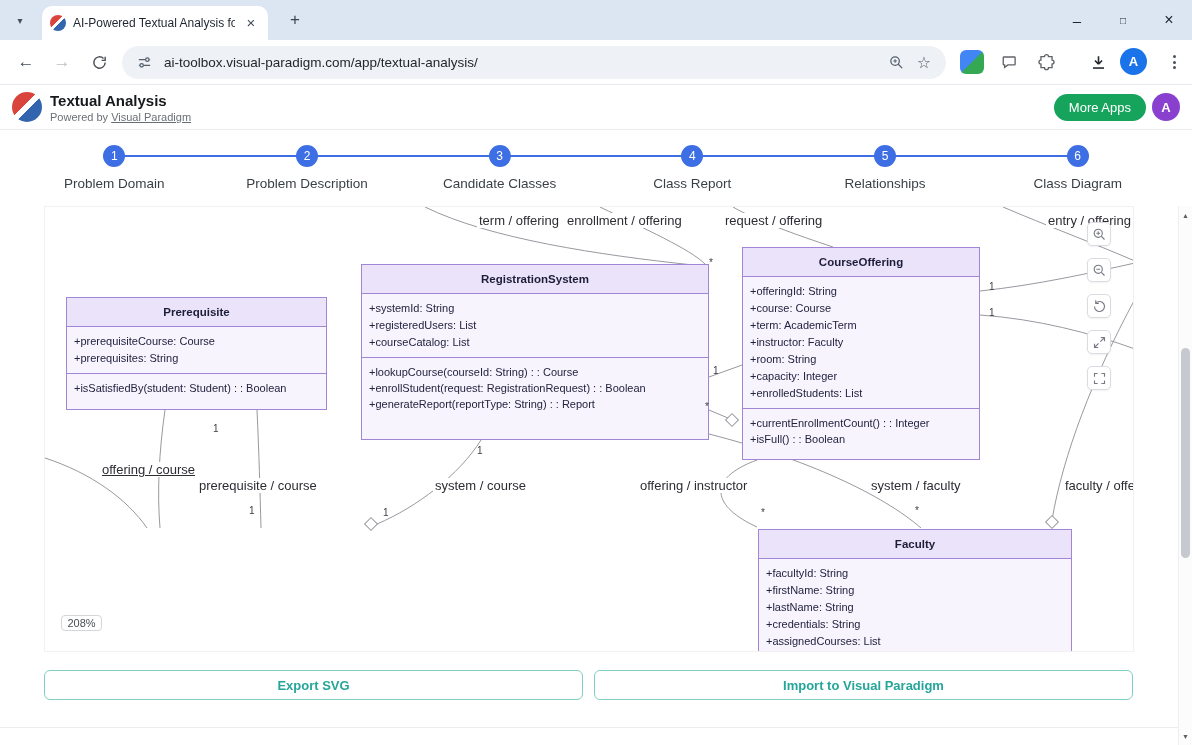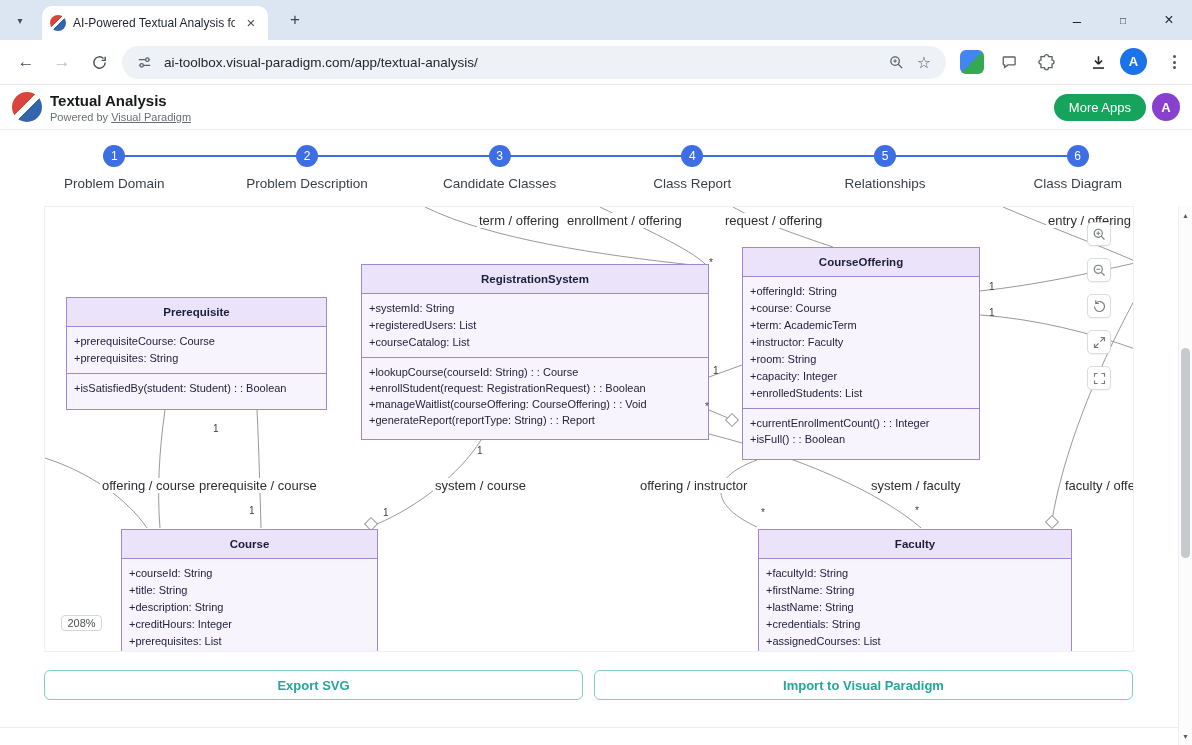--- a/index.html
+++ b/index.html
@@ -258,65 +258,54 @@
     <div class="uml-node" style="left: 316px; top: 57px; width: 348px; height: 176px;">
       <div class="uml-title">RegistrationSystem</div>
       <div class="uml-attrs">
         <div class="uml-row">+systemId: String</div>
         <div class="uml-row">+registeredUsers: List</div>
         <div class="uml-row">+courseCatalog: List</div>
       </div>
       <div class="uml-methods">
         <div class="uml-row">+lookupCourse(courseId: String) : : Course</div>
         <div class="uml-row">+enrollStudent(request: RegistrationRequest) : : Boolean</div>
-        <div class="uml-row">+manageWaitlist(courseOffering: CourseOffering) : : Void</div>
         <div class="uml-row">+generateReport(reportType: String) : : Report</div>
       </div>
     </div>
     <div class="uml-node" style="left: 697px; top: 40px; width: 238px; height: 213px;">
       <div class="uml-title">CourseOffering</div>
       <div class="uml-attrs">
         <div class="uml-row">+offeringId: String</div>
         <div class="uml-row">+course: Course</div>
         <div class="uml-row">+term: AcademicTerm</div>
         <div class="uml-row">+instructor: Faculty</div>
         <div class="uml-row">+room: String</div>
         <div class="uml-row">+capacity: Integer</div>
         <div class="uml-row">+enrolledStudents: List</div>
       </div>
       <div class="uml-methods">
         <div class="uml-row">+currentEnrollmentCount() : : Integer</div>
         <div class="uml-row">+isFull() : : Boolean</div>
       </div>
     </div>
-    <div class="uml-node" style="left: 76px; top: 322px; width: 257px; height: 150px;">
-      <div class="uml-title">Course</div>
-      <div class="uml-attrs">
-        <div class="uml-row">+courseId: String</div>
-        <div class="uml-row">+title: String</div>
-        <div class="uml-row">+description: String</div>
-        <div class="uml-row">+creditHours: Integer</div>
-        <div class="uml-row">+prerequisites: List</div>
-      </div>
-    </div>
     <div class="uml-node" style="left: 713px; top: 322px; width: 314px; height: 150px;">
       <div class="uml-title">Faculty</div>
       <div class="uml-attrs">
         <div class="uml-row">+facultyId: String</div>
         <div class="uml-row">+firstName: String</div>
         <div class="uml-row">+lastName: String</div>
         <div class="uml-row">+credentials: String</div>
         <div class="uml-row">+assignedCourses: List</div>
       </div>
     </div>
     <span class="edge-label" style="left: 432px; top: 6px;">term / offering</span>
     <span class="edge-label" style="left: 520px; top: 6px;">enrollment / offering</span>
     <span class="edge-label" style="left: 678px; top: 6px;">request / offering</span>
     <span class="edge-label" style="left: 1001px; top: 6px;">entry / offering</span>
-    <span class="edge-label" style="left: 55px; top: 271px;">offering / course</span>
+    <span class="edge-label" style="left: 55px; top: 255px; text-decoration: underline;">offering / course</span>
     <span class="edge-label" style="left: 152px; top: 271px;">prerequisite / course</span>
     <span class="edge-label" style="left: 388px; top: 271px;">system / course</span>
     <span class="edge-label" style="left: 593px; top: 271px;">offering / instructor</span>
     <span class="edge-label" style="left: 824px; top: 271px;">system / faculty</span>
     <span class="edge-label" style="left: 1018px; top: 271px;">faculty / offering</span>
     <span class="mult" style="left: 664px; top: 50px;">*</span>
     <span class="mult" style="left: 944px; top: 74px;">1</span>
     <span class="mult" style="left: 944px; top: 100px;">1</span>
     <span class="mult" style="left: 668px; top: 158px;">1</span>
     <span class="mult" style="left: 660px; top: 194px;">*</span>

